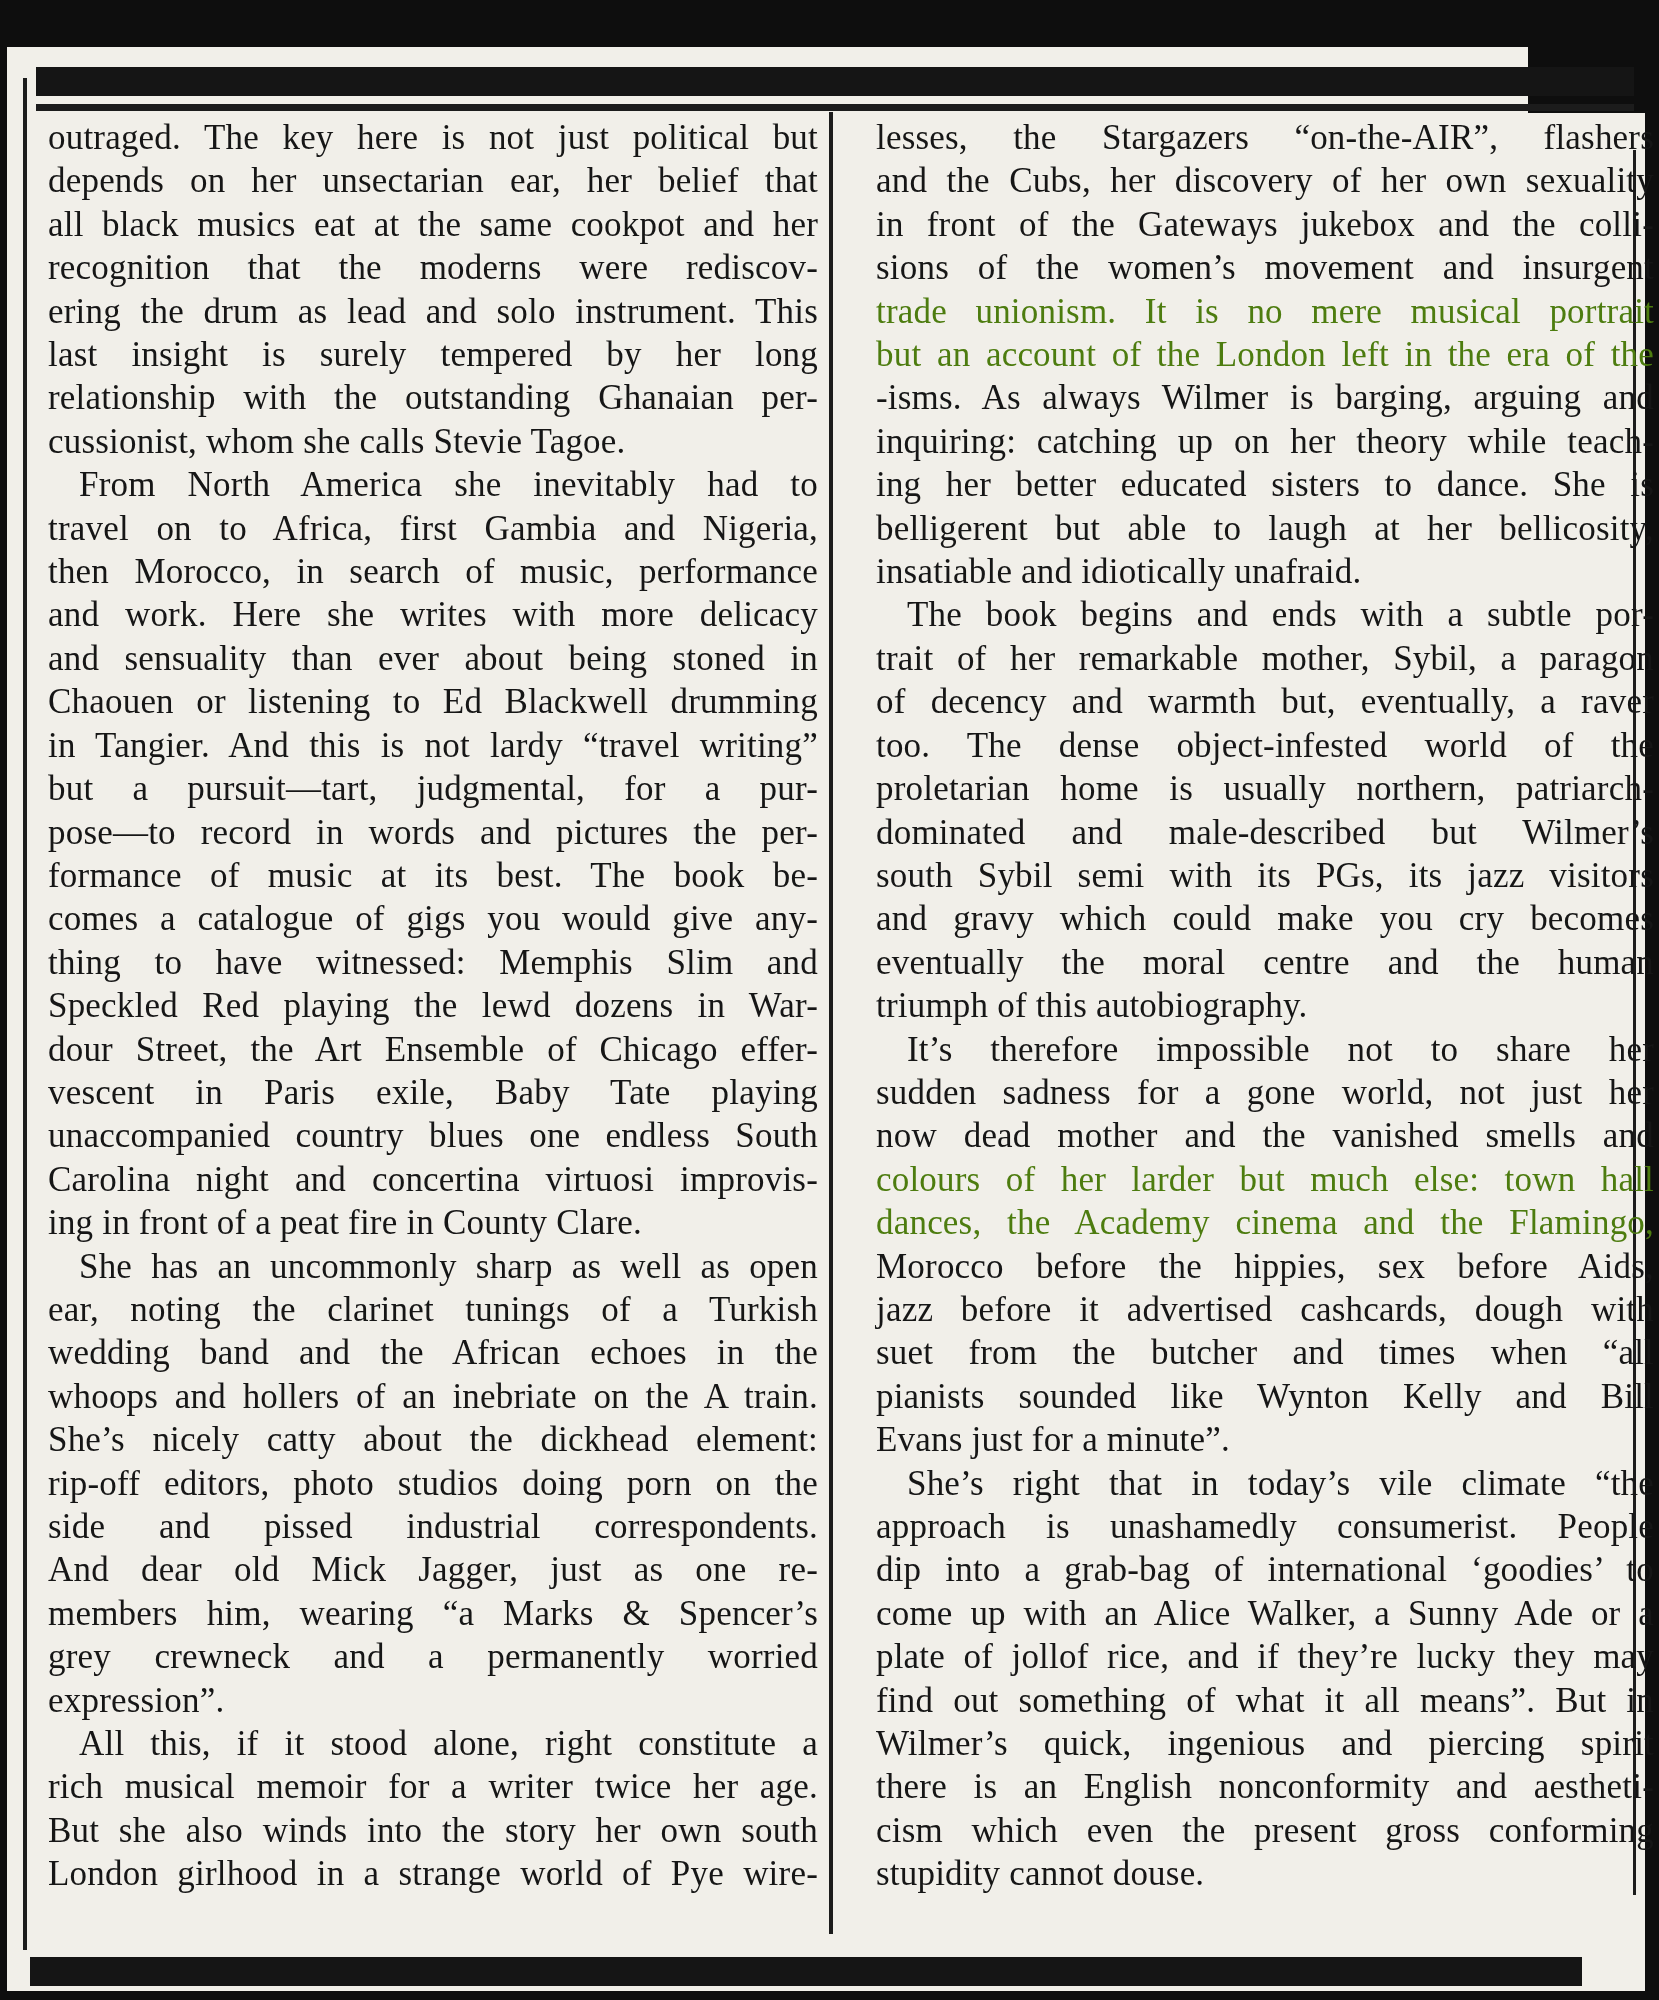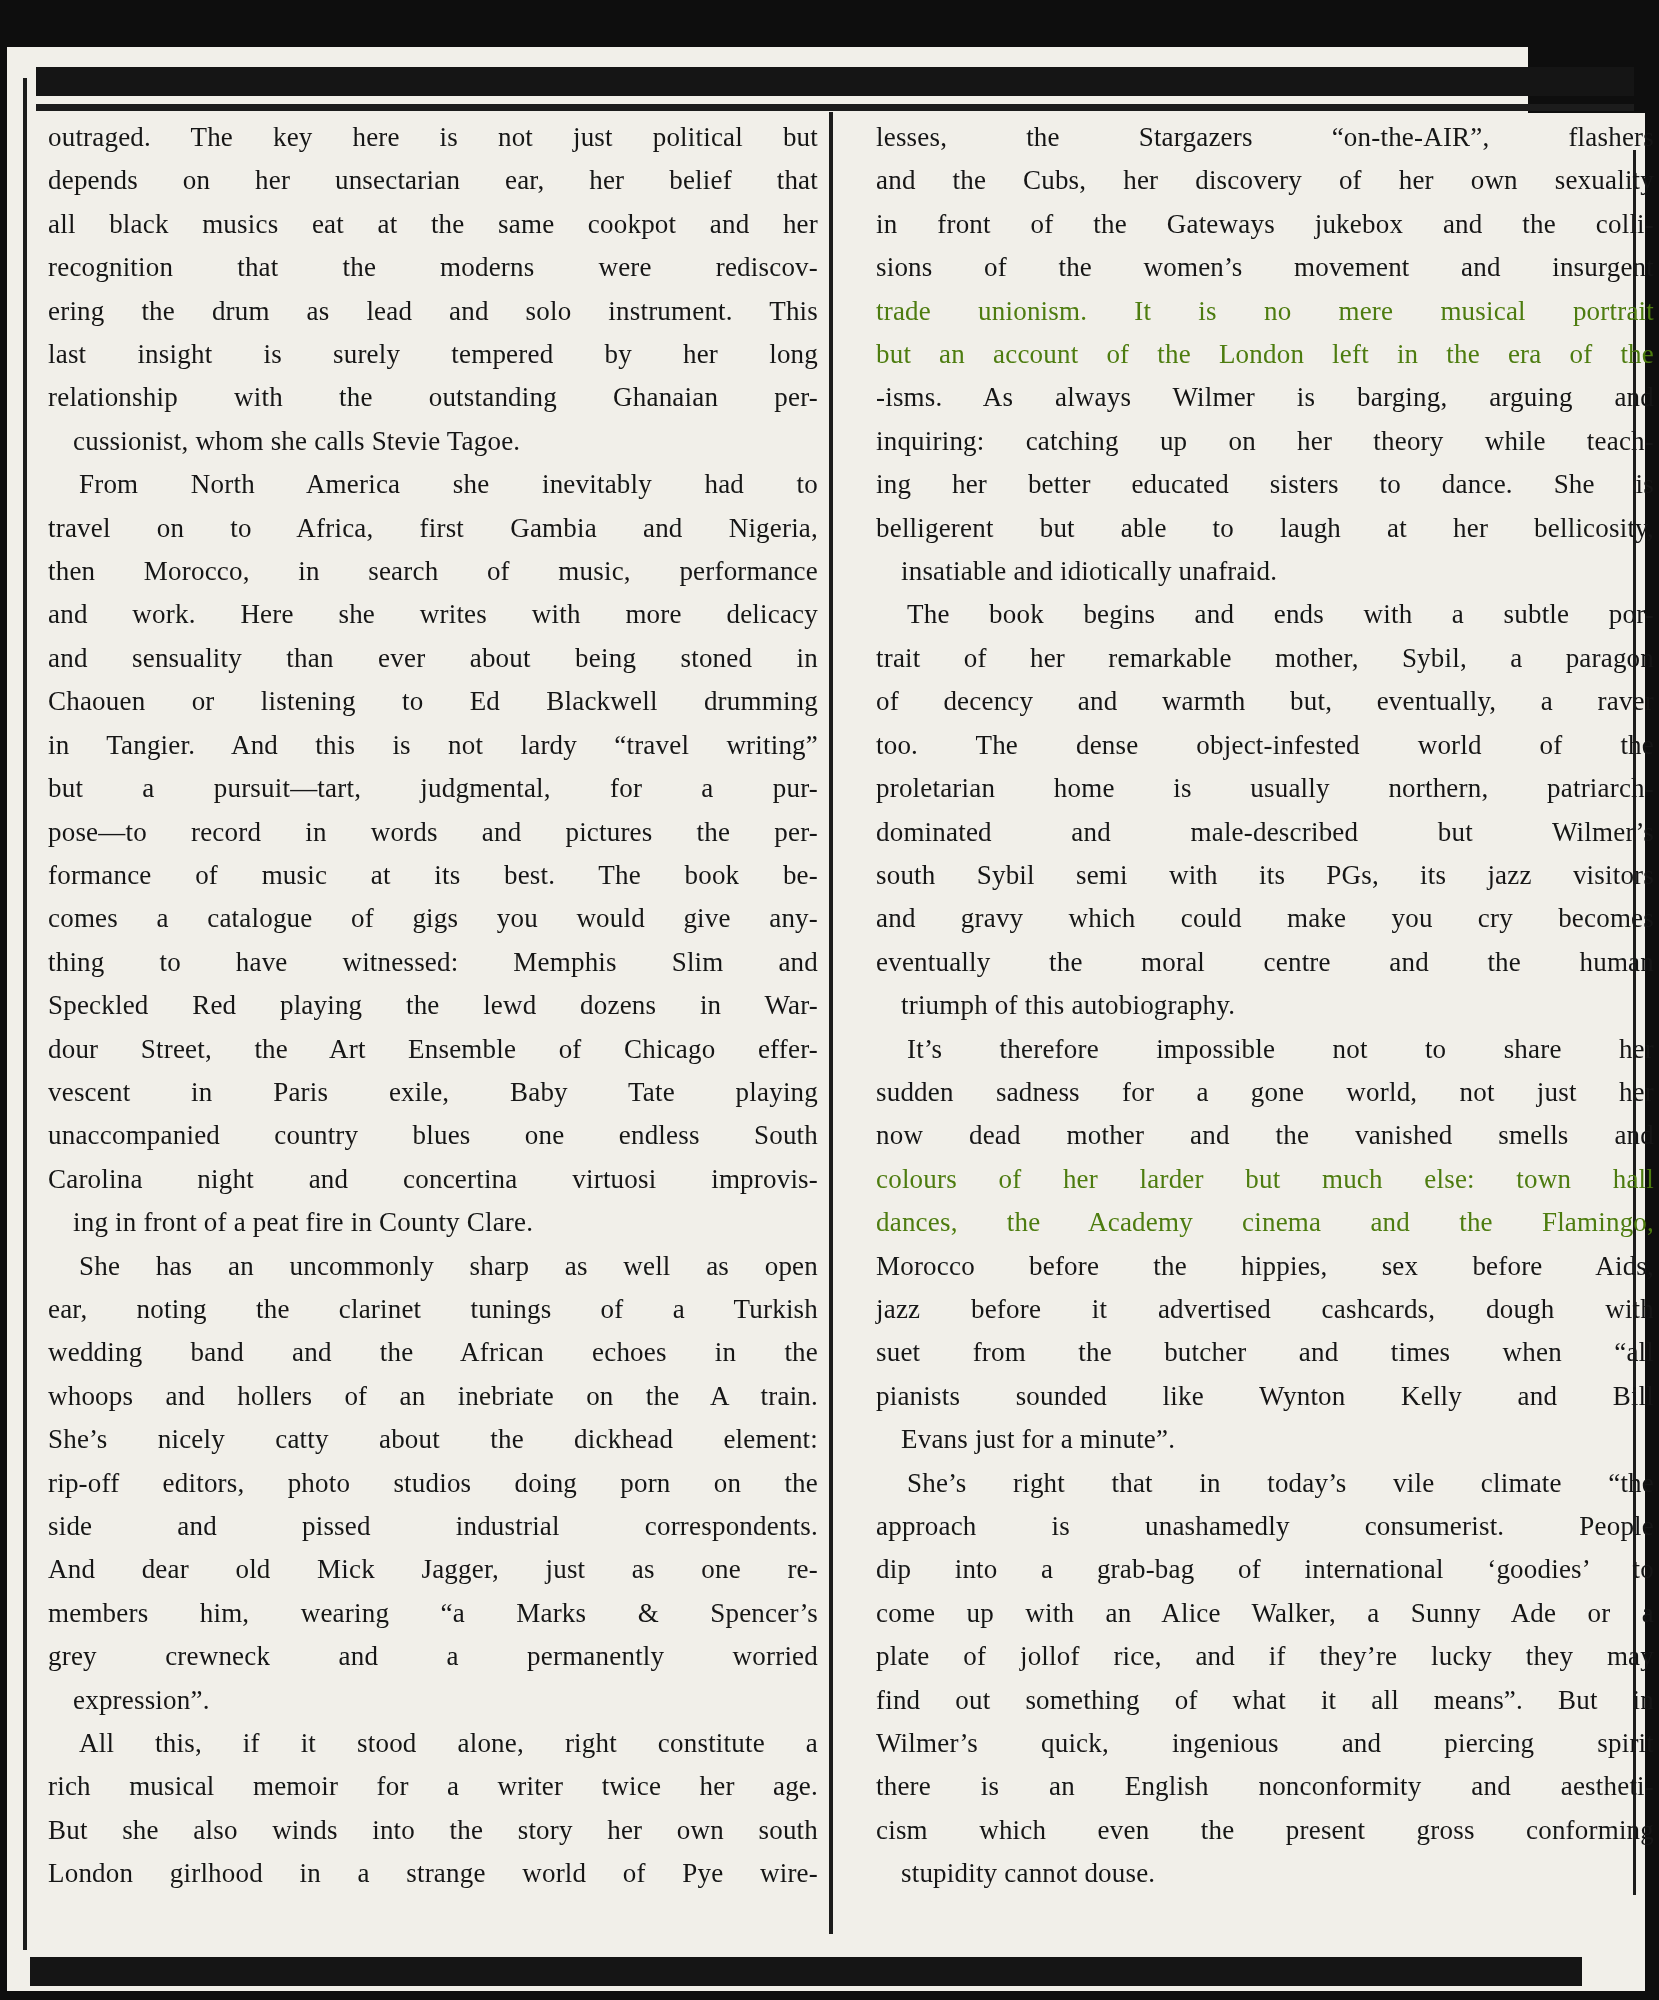--- a/index.html
+++ b/index.html
@@ -12,30 +12,30 @@
     color:#161616;
   }
   
   .band{position:absolute;background:#0e0e0e;}
   .bar{position:absolute;background:#151515;}
   .rule{position:absolute;background:#1c1c1c;}
   
   .col{
     position:absolute;
     top:116px;
-    font-size:27px;
+    font-size:35px;
     line-height:43.4px;
     letter-spacing:.2px;
   }
   .col .line{
     text-align:justify;
     text-align-last:justify;
     white-space:normal;
   }
-  .col .line.last{text-align-last:left;margin-left:25px;}
+  .col .line.last{text-align-last:left;}
   .col .line.indent{text-indent:31px;}
   .col .line.faded{color:#4d7c0f;}
   #col-left{left:48px;width:770px;}
   #col-right{left:876px;width:778px;}
 </style>
 </head>
 <body>
 
 <div class="page">
 

